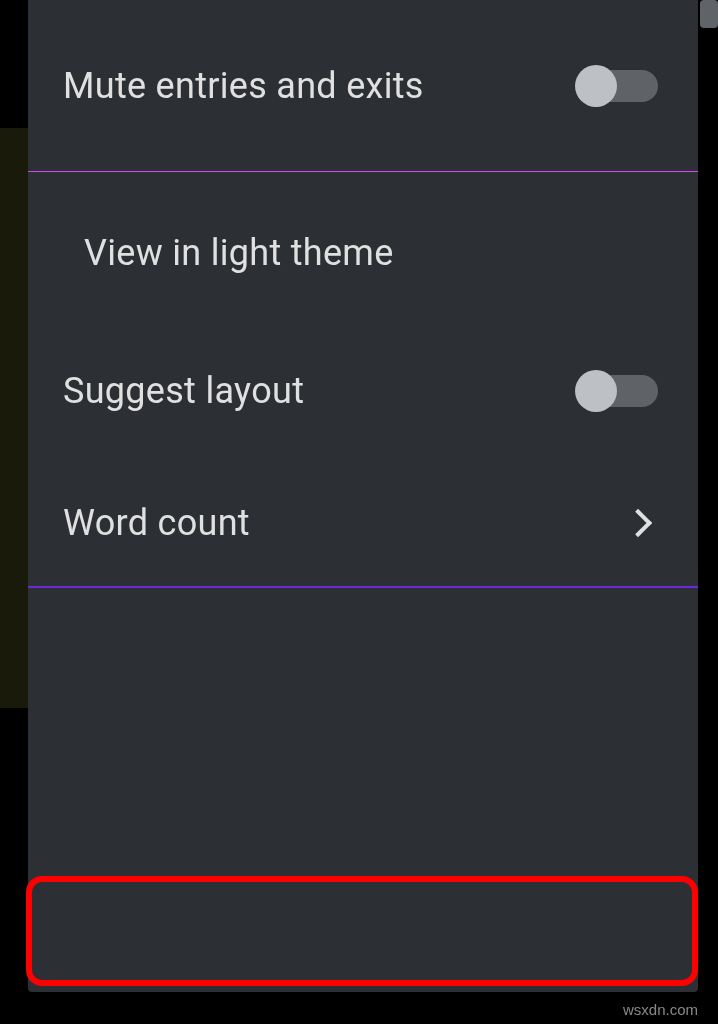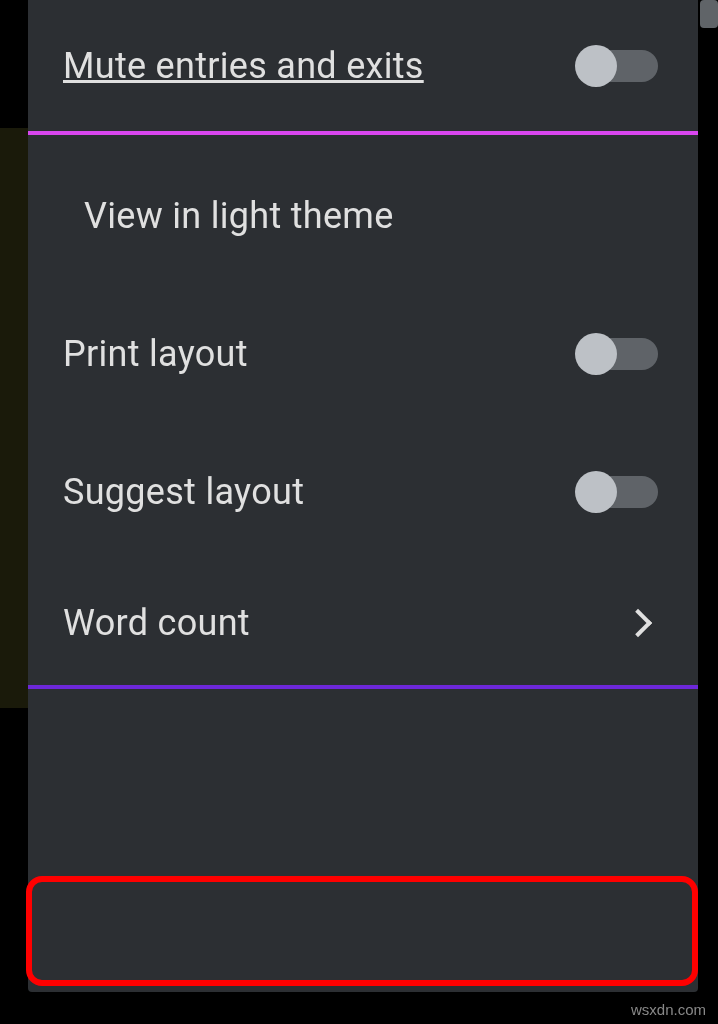--- a/index.html
+++ b/index.html
@@ -30,23 +30,22 @@
       align-items: center;
       justify-content: space-between;
       padding: 0 40px 0 35px;
       height: 138px;
       color: #e0e0e0;
       font-size: 36px;
       font-weight: 400;
       letter-spacing: 0.3px;
     }
     .menu-item-first {
-      height: 135px;
-      border-bottom: 4px solid #d946ef;
-      text-decoration: underline;
+      height: 172px;
+      border-bottom: 1px solid #d946ef;
     }
     .menu-item-second {
       margin-top: 12px;
       margin-left: 21px;
     }
     .menu-label {
       flex: 1;
     }
     .toggle {
       position: relative;
@@ -71,42 +70,42 @@
       bottom: 38px;
       width: 672px;
       height: 110px;
       border: 6px solid #ff0000;
       border-radius: 16px;
       pointer-events: none;
     }
     .menu-item-word-count {
       height: 128px;
       padding: 0 50px 0 35px;
-      border-bottom: 4px solid #6d28d9;
+      border-bottom: 2px solid #6d28d9;
     }
     .chevron {
       width: 20px;
       height: 20px;
       border-top: 4px solid #e0e0e0;
       border-right: 4px solid #e0e0e0;
       transform: rotate(45deg);
       flex-shrink: 0;
     }
     .scrollbar-hint {
       position: absolute;
       right: 0;
       top: 0;
       width: 18px;
       height: 28px;
       background: #606468;
       border-radius: 4px;
     }
     .watermark {
       position: absolute;
-      right: 12px;
+      right: 20px;
       bottom: 6px;
       color: #888;
       font-size: 15px;
       font-family: Arial, sans-serif;
     }
     .bg-strip {
       position: absolute;
       left: 0;
       top: 128px;
       width: 28px;
@@ -125,26 +124,20 @@
     <span class="menu-label">Mute entries and exits</span>
     <div class="toggle">
       <div class="toggle-knob"></div>
     </div>
   </div>
 
   <div class="menu-item menu-item-second">
     <span class="menu-label">View in light theme</span>
   </div>
 
-  <div class="menu-item">
-    <span class="menu-label">Print layout</span>
-    <div class="toggle">
-      <div class="toggle-knob"></div>
-    </div>
-  </div>
 
   <div class="menu-item">
     <span class="menu-label">Suggest layout</span>
     <div class="toggle">
       <div class="toggle-knob"></div>
     </div>
   </div>
 
 
 

